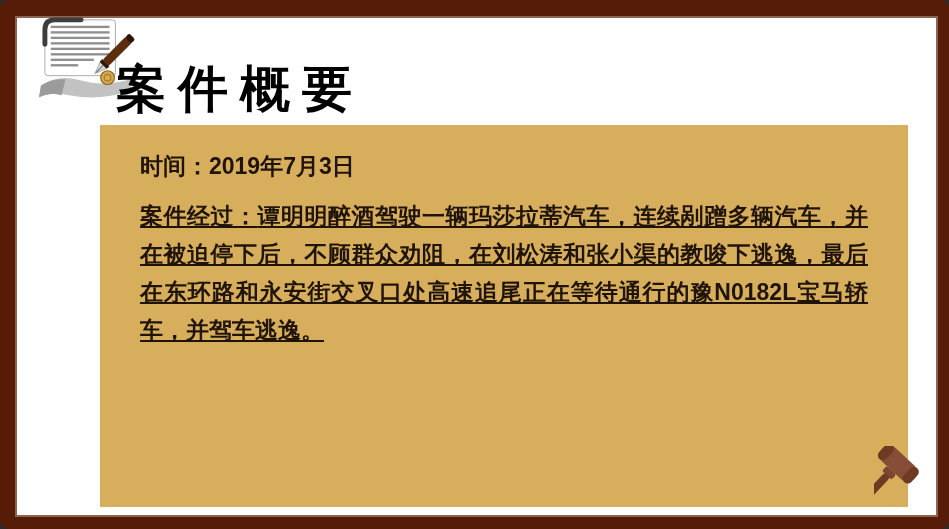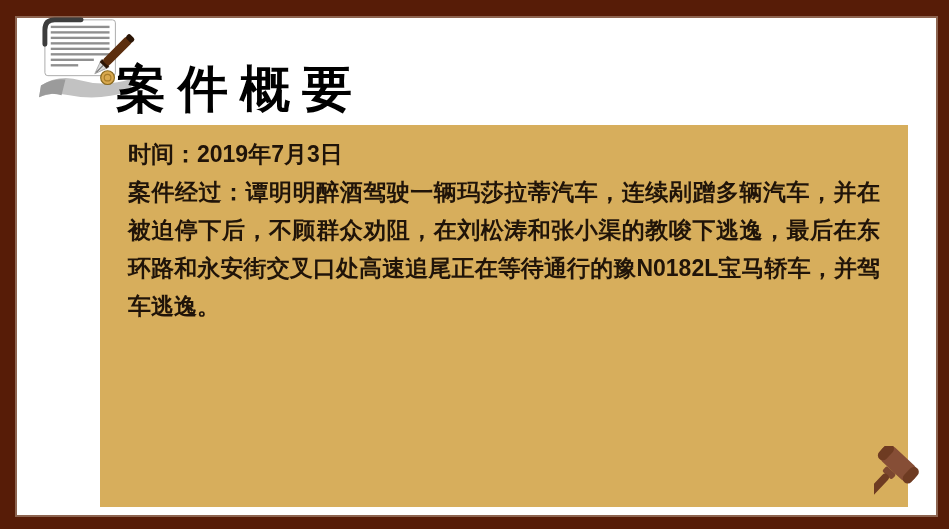--- a/index.html
+++ b/index.html
@@ -3,20 +3,21 @@
 <meta charset="utf-8">
 <style>
   html, body { margin: 0; padding: 0; background: #2b2b2b; }
   .stage {
     position: relative;
     width: 949px;
     height: 529px;
     background: #571C07; 
     overflow: hidden;
     font-family: "Liberation Sans", "DejaVu Sans", sans-serif;
+    border-radius: 9px;
   }
   
   .slide-inner {
     position: absolute;
     left: 17px; top: 18px; right: 13px; bottom: 14px;
     background: #ffffff;
     box-shadow: 0 0 0 2px #8d6450; 
   }
   .header-icon {
     position: absolute;
@@ -38,25 +39,25 @@
     left: 100px; top: 125px;
     width: 808px; height: 382px;
     background: #D7AE5C; 
     box-sizing: border-box;
     padding: 10px 28px 8px 28px;
     color: #201409;
     font-size: 23px;
     font-weight: bold;
     line-height: 38px;
   }
-  .panel p { margin: 0; text-align: justify; }
+  .panel p { margin: 12px; text-align: justify; }
   .p-time    { margin-top: 0; }
   .p-loc     { margin-top: 18px; }
   .p-actors  { margin-top: 18px; }
-  .p-process { margin-top: 16px; }
+  .p-process { margin-top: 16px; text-decoration: underline; }
   .p-result  { margin-top: 4px; }
   .gavel-icon {
     position: absolute;
     left: 874px; top: 446px;
     width: 62px; height: 70px;
   }
 </style>
 </head>
 <body>
 

